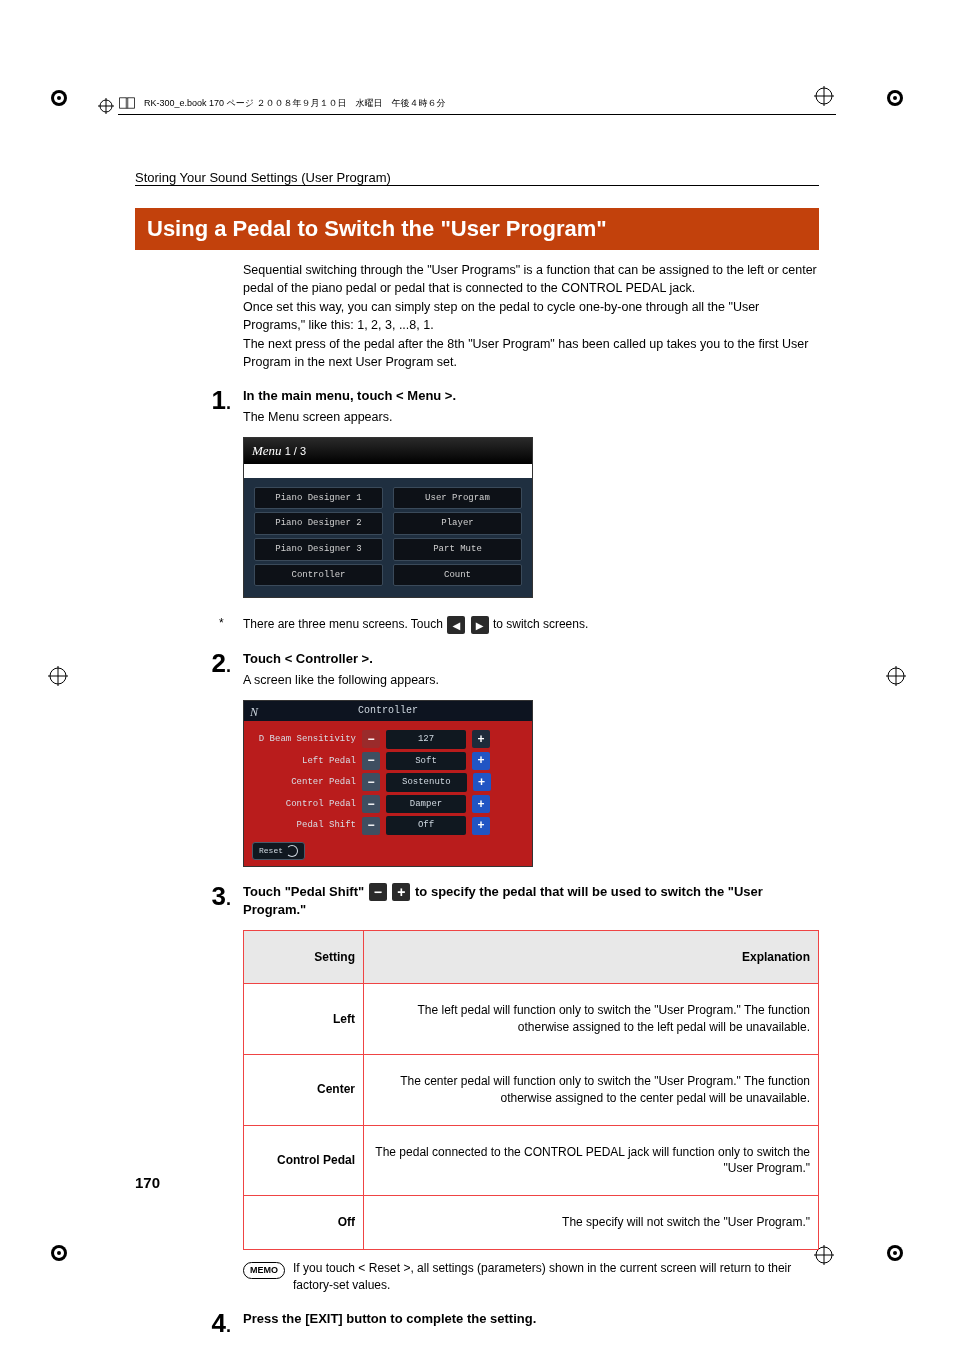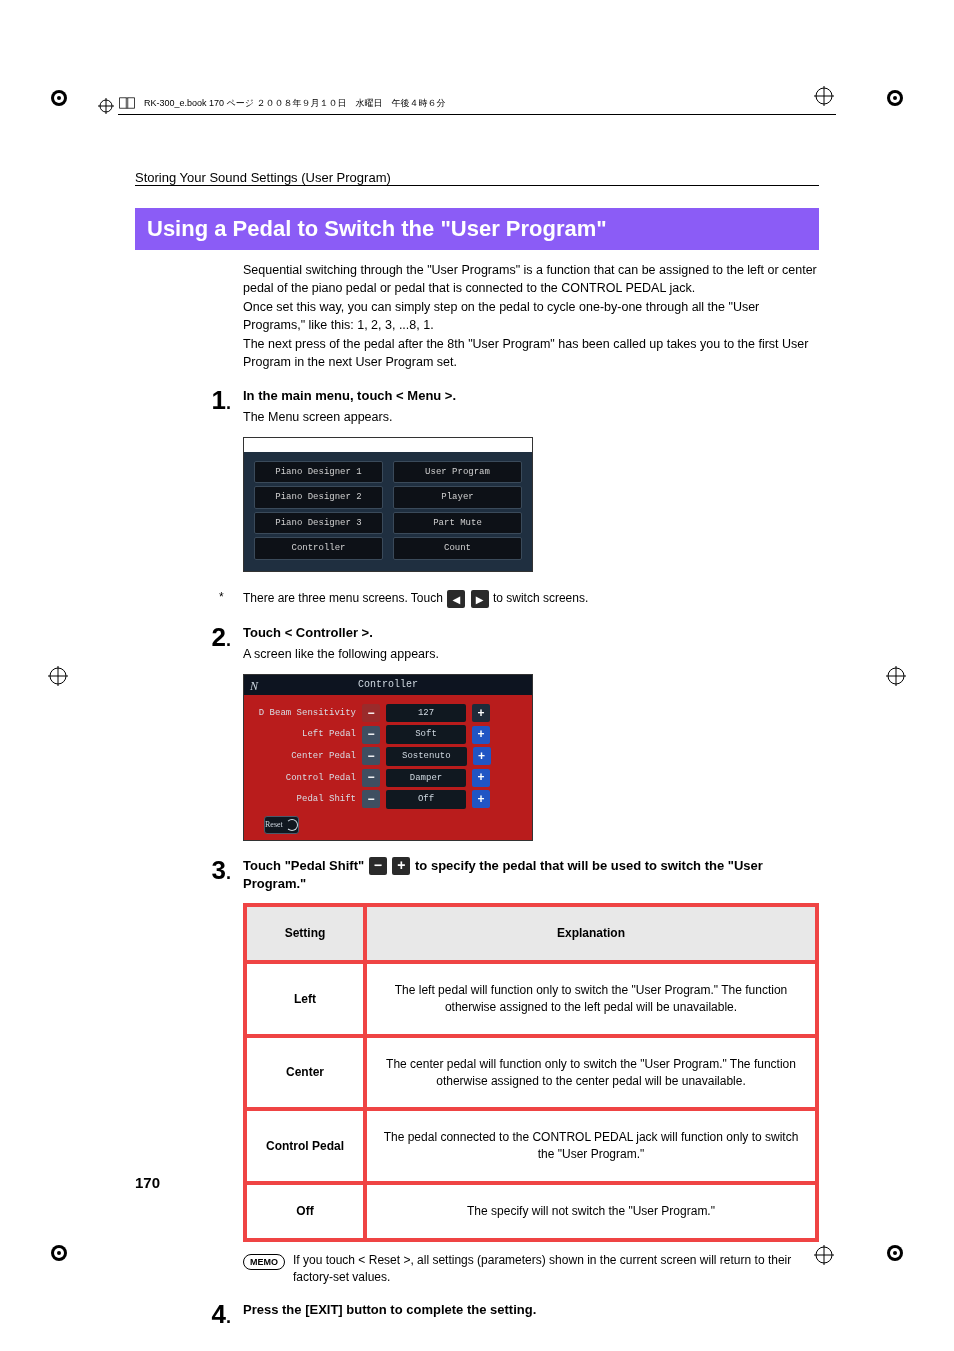--- a/index.html
+++ b/index.html
@@ -44,21 +44,21 @@
     left: 135px;
     right: 135px;
   }
 
   .running-head {
     font-size: 13px;
   }
   .head-rule { border-bottom: 1.5px solid #000; margin-bottom: 22px; }
 
   .title-bar {
-    background: #8b5cf6;
+    background: #c2410c;
     color: #fff;
     font-weight: bold;
     font-size: 22px;
     padding: 8px 12px;
     margin-bottom: 12px;
   }
 
   .intro { margin-left: 108px; font-size: 12.5px; line-height: 1.4; }
   .intro p { margin-bottom: 2px; }
 
@@ -151,27 +151,27 @@
     background: #101820;
     color: #cfd8e0;
     font-size: 9px;
     text-align: center;
     padding: 3px 16px;
     border-radius: 2px;
     font-family: "Courier New", monospace;
   }
   .ctrl-reset {
     position: absolute;
-    left: 20px; bottom: 6px;
+    left: 8px; bottom: 6px;
     background: #101820;
     border: 1px solid #4a5a6a;
     color: #cfd8e0;
     font-size: 8px;
-    font-family: Liberation Serif, serif;
-    padding: 2px 0;
+    font-family: Liberation Mono, monospace;
+    padding: 2px 6px;
     border-radius: 3px;
     display: flex; align-items: center; gap: 3px;
   }
   .ctrl-reset::after {
     content: "";
     width: 10px; height: 10px;
     border: 1px solid #cfd8e0;
     border-radius: 50%;
     border-left-color: transparent;
     display: inline-block;
@@ -194,23 +194,23 @@
     margin: 0 1px;
   }
 
   table.settings {
     margin-top: 10px;
     width: 100%;
     border-collapse: collapse;
     font-size: 12px;
   }
   table.settings th, table.settings td {
-    border: 4px solid #ef4444;
+    border: 1px solid #ef4444;
     padding: 18px 8px;
-    text-align: center;
+    text-align: right;
     vertical-align: middle;
   }
   table.settings th { background: #e8e8e8; }
   table.settings td.lbl { font-weight: bold; width: 120px; }
 
   .memo-row { display: flex; align-items: flex-start; margin: 10px 0 4px 108px; font-size: 12px; line-height: 1.4; }
   .memo-badge {
     border: 1.5px solid #000;
     border-radius: 10px;
     font-size: 9px;
@@ -316,20 +316,23 @@
     <p>The next press of the pedal after the 8th "User Program" has been called up takes you to the first User Program in the next User Program set.</p>
   </div>
 
   <div class="step">
     <div class="step-num"><span>1</span><span class="dot">.</span></div>
     <div class="step-body">
       <div class="step-title">In the main menu, touch &lt; Menu &gt;.</div>
       <div>The Menu screen appears.</div>
 
       <div class="screenshot">
+        <div class="ss-header">
+          <span>Menu</span><span class="plain"> 1 / 3</span>
+        </div>
         <div class="ss-body" id="menu-body">
             <div class="ss-row">
               <div class="ss-btn">Piano Designer 1</div>
               <div class="ss-btn">User Program</div>
             </div>
             <div class="ss-row">
               <div class="ss-btn">Piano Designer 2</div>
               <div class="ss-btn">Player</div>
             </div>
             <div class="ss-row">

